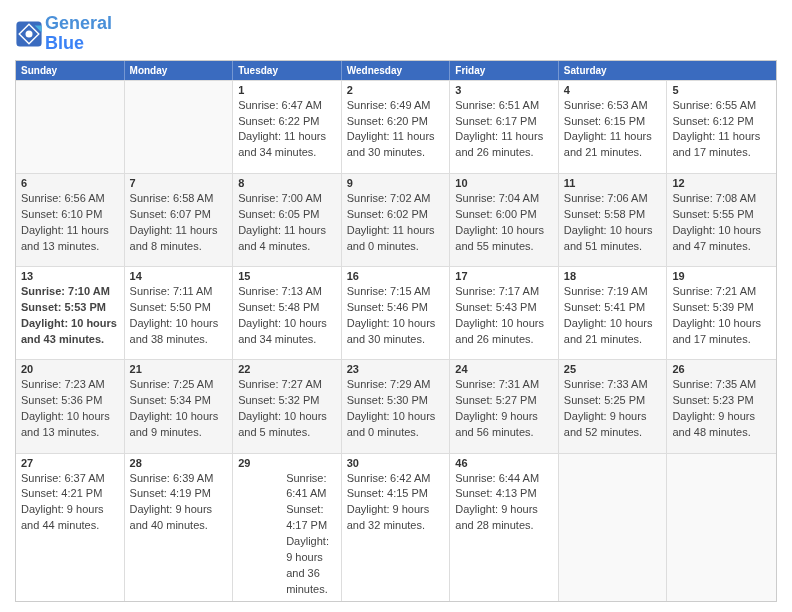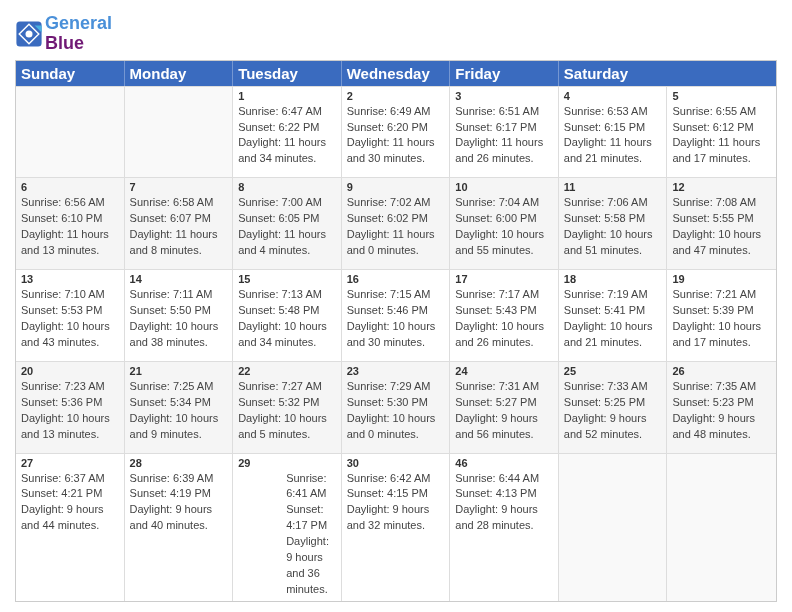--- a/index.html
+++ b/index.html
@@ -61,21 +61,21 @@
       flex-direction: column;
       border: 1px solid #ccc;
     }
     .cal-header-row {
       display: grid;
       grid-template-columns: repeat(7, 1fr);
       background: #3a6bbf;
     }
     .cal-header-cell {
       color: #fff;
-      font-size: 15px;
+      font-size: 10px;
       font-weight: bold;
       padding: 4px 5px;
       text-align: left;
       border-right: 1px solid rgba(255,255,255,0.3);
     }
     .cal-header-cell:last-child { border-right: none; }
     .cal-body {
       flex: 1;
       display: flex;
       flex-direction: column;
@@ -116,21 +116,21 @@
 <div class="page">
   <div class="header">
     <div class="logo">
       <svg class="logo-icon" viewBox="0 0 40 40">
         <rect x="2" y="2" width="36" height="36" rx="5" fill="#3a6bbf"></rect>
         <polygon points="20,6 34,20 20,34 6,20" fill="none" stroke="#fff" stroke-width="2"></polygon>
         <circle cx="20" cy="20" r="5" fill="#fff"></circle>
         <polygon points="28,8 38,18 38,8" fill="#4ab0e0"></polygon>
       </svg>
       <div>
-        <div class="logo-text"><span>General</span><br><span style="color:#701a75">Blue</span></div>
+        <div class="logo-text"><span>General</span><br><span style="color:#3b82f6">Blue</span></div>
       </div>
     </div>
     <div class="title-block">
       <div class="month-title"></div>
       <div class="subtitle"></div>
     </div>
   </div>
 
   <div class="calendar">
     <div class="cal-header-row">
@@ -228,21 +228,21 @@
             <span class="day-num">12</span>
             <div class="cell-info" style="white-space: pre-line;">Sunrise: 7:08 AM
 Sunset: 5:55 PM
 Daylight: 10 hours
 and 47 minutes.</div>
           </div>
         </div>
         <div class="cal-row">
           <div class="cal-cell">
             <span class="day-num">13</span>
-            <div class="cell-info" style="white-space: pre-line;">Sunrise: 7:10 AM
+            <div class="cell-info" style="white-space: pre-line; font-weight: bold;">Sunrise: 7:10 AM
 Sunset: 5:53 PM
 Daylight: 10 hours
 and 43 minutes.</div>
           </div>
           <div class="cal-cell">
             <span class="day-num">14</span>
             <div class="cell-info" style="white-space: pre-line;">Sunrise: 7:11 AM
 Sunset: 5:50 PM
 Daylight: 10 hours
 and 38 minutes.</div>

